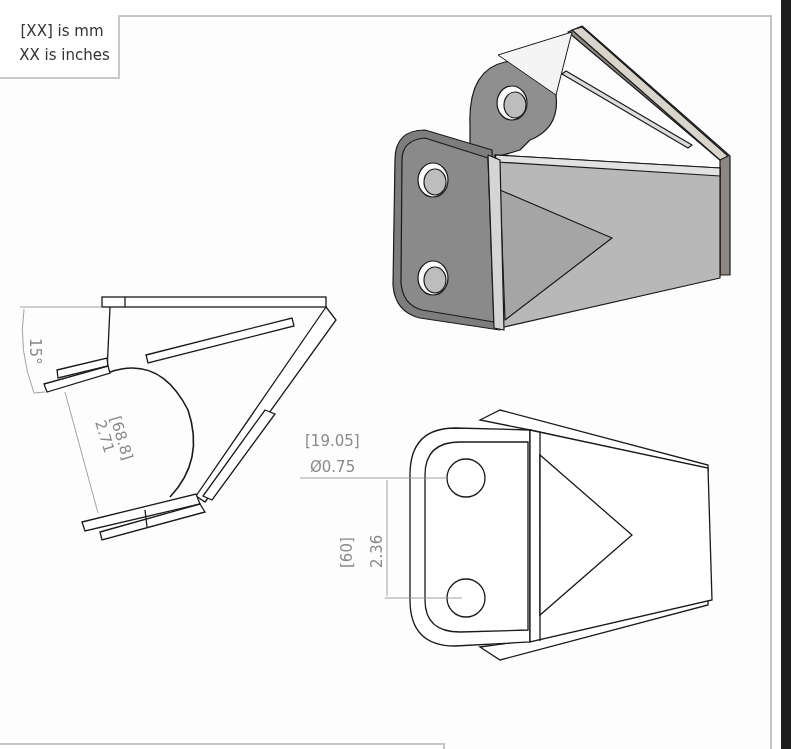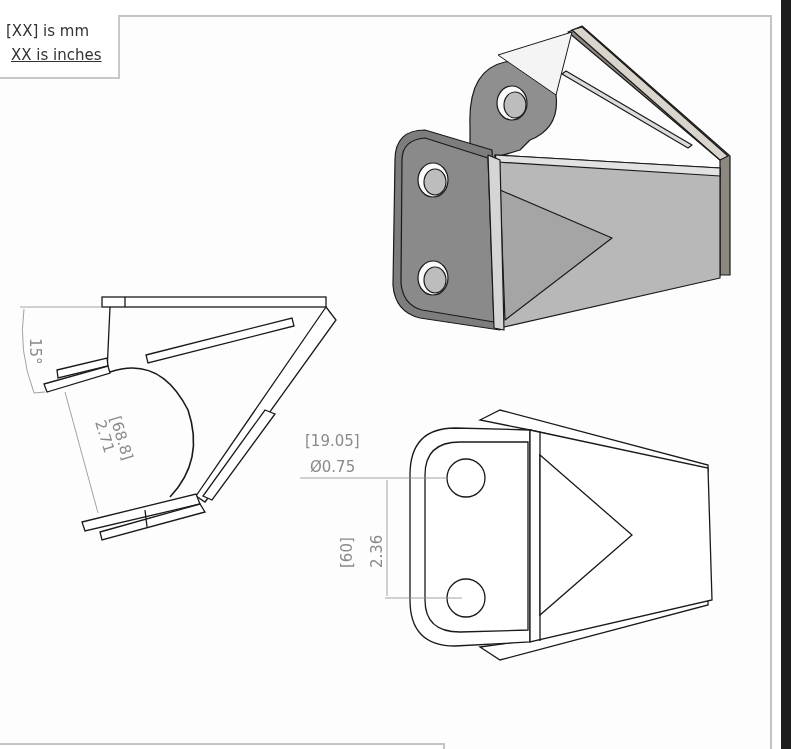--- a/index.html
+++ b/index.html
@@ -22,23 +22,23 @@
       width: 10px; height: 749px; background: #1d1d1d;
     }
     .legend-box {
       position: absolute; left: 0; top: 15px;
       width: 120px; height: 64px;
       border-right: 2px solid #c8c8c8;
       border-bottom: 2px solid #c8c8c8;
       background: #ffffff;
       box-sizing: border-box;
       padding: 4px 0 0 6px;
-      font-size: 15px; line-height: 24px; color: #333;
+      font-size: 15px; line-height: 24px; color: #333; text-align: center;
     }
-    .legend-box .line2 { padding-left: 5px; text-decoration: underline; }
+    .legend-box .line2 { padding-left: 5px; }
     .bottom-box {
       position: absolute; left: 0; top: 743px;
       width: 445px; height: 10px;
       border-top: 2px solid #c4c4c4;
       border-right: 2px solid #c4c4c4;
       box-sizing: border-box; background:#fff;
     }
     svg { position: absolute; left: 0; top: 0; }
     .dim { font-family: "DejaVu Sans", sans-serif; fill: #8a8a8a; font-size: 15px; }
   </style>

